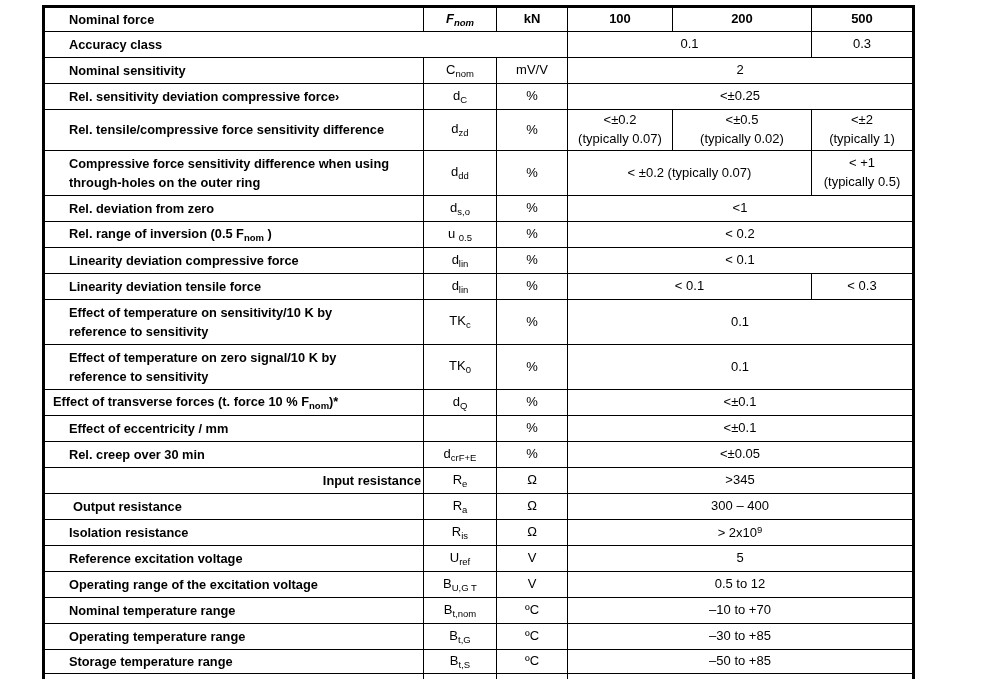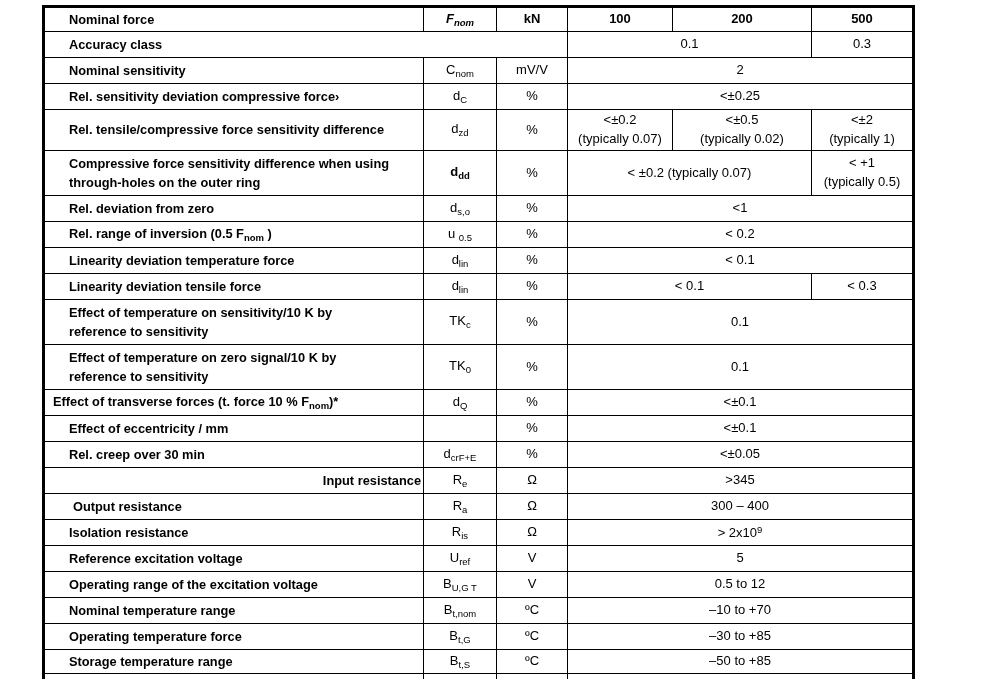--- a/index.html
+++ b/index.html
@@ -102,21 +102,21 @@
 (typically 0.02)</span>
         </div>
         <div class="cell val bt bl" style="grid-area: 5 / 6 / auto / span 1;">
           <span class="tx">&lt;±2
 (typically 1)</span>
         </div>
         <div class="cell lbl bt" style="grid-area: 6 / 1 / auto / span 1;">
           <span class="tx">Compressive force sensitivity difference when using
 through-holes on the outer ring</span>
         </div>
-        <div class="cell sym bt bl" style="grid-area: 6 / 2 / auto / span 1; font-weight: bold;">
+        <div class="cell sym bt bl" style="grid-area: 6 / 2 / auto / span 1;">
           <span class="tx">d<span class="sb">dd</span></span>
         </div>
         <div class="cell unit bt bl" style="grid-area: 6 / 3 / auto / span 1;">
           <span class="tx">%</span>
         </div>
         <div class="cell val bt bl" style="grid-area: 6 / 4 / auto / span 2;">
           <span class="tx">&lt; ±0.2 (typically 0.07)</span>
         </div>
         <div class="cell val bt bl" style="grid-area: 6 / 6 / auto / span 1;">
           <span class="tx">&lt; +1
@@ -140,21 +140,21 @@
         <div class="cell sym bt bl" style="grid-area: 8 / 2 / auto / span 1;">
           <span class="tx">u <span class="sb">0.5</span></span>
         </div>
         <div class="cell unit bt bl" style="grid-area: 8 / 3 / auto / span 1;">
           <span class="tx">%</span>
         </div>
         <div class="cell val bt bl" style="grid-area: 8 / 4 / auto / span 3;">
           <span class="tx">&lt; 0.2</span>
         </div>
         <div class="cell lbl bt" style="grid-area: 9 / 1 / auto / span 1;">
-          <span class="tx">Linearity deviation temperature force</span>
+          <span class="tx">Linearity deviation compressive force</span>
         </div>
         <div class="cell sym bt bl" style="grid-area: 9 / 2 / auto / span 1;">
           <span class="tx">d<span class="sb">lin</span></span>
         </div>
         <div class="cell unit bt bl" style="grid-area: 9 / 3 / auto / span 1;">
           <span class="tx">%</span>
         </div>
         <div class="cell val bt bl" style="grid-area: 9 / 4 / auto / span 3;">
           <span class="tx">&lt; 0.1</span>
         </div>
@@ -301,21 +301,21 @@
         <div class="cell sym bt bl" style="grid-area: 21 / 2 / auto / span 1;">
           <span class="tx">B<span class="sb">t,nom</span></span>
         </div>
         <div class="cell unit bt bl" style="grid-area: 21 / 3 / auto / span 1;">
           <span class="tx">ºC</span>
         </div>
         <div class="cell val bt bl" style="grid-area: 21 / 4 / auto / span 3;">
           <span class="tx">–10 to +70</span>
         </div>
         <div class="cell lbl bt" style="grid-area: 22 / 1 / auto / span 1;">
-          <span class="tx">Operating temperature force</span>
+          <span class="tx">Operating temperature range</span>
         </div>
         <div class="cell sym bt bl" style="grid-area: 22 / 2 / auto / span 1;">
           <span class="tx">B<span class="sb">t,G</span></span>
         </div>
         <div class="cell unit bt bl" style="grid-area: 22 / 3 / auto / span 1;">
           <span class="tx">ºC</span>
         </div>
         <div class="cell val bt bl" style="grid-area: 22 / 4 / auto / span 3;">
           <span class="tx">–30 to +85</span>
         </div>

